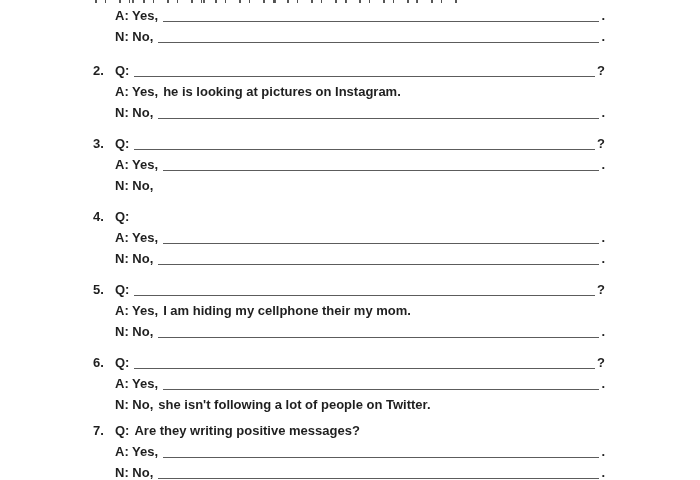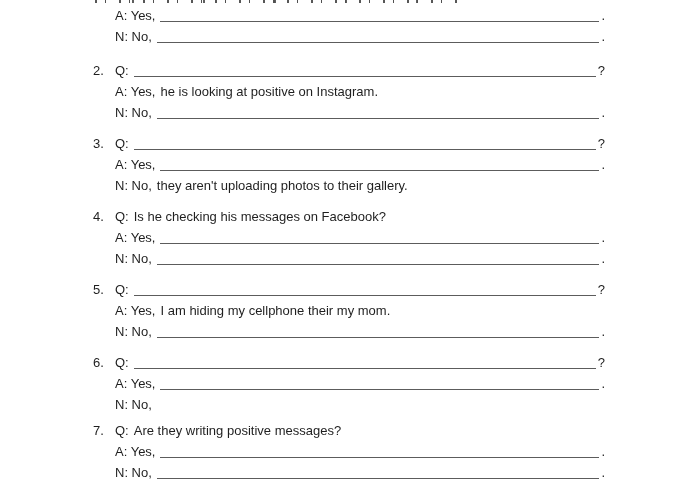--- a/index.html
+++ b/index.html
@@ -4,20 +4,21 @@
 <style>
   html,body{margin:0;padding:0;background:#ffffff;}
   .page{
     position:relative;
     width:700px;height:480px;
     background:#ffffff;
     overflow:hidden;
     font-family:"Liberation Sans", sans-serif;
     font-size:13px;
     color:#1f1f1f;
+    font-weight:bold;
   }
   .item{position:absolute;left:115px;width:490px;}
   .row{
     position:relative;
     display:flex;
     align-items:flex-start;
     height:21px;
     line-height:17px;
     white-space:pre;
   }
@@ -64,21 +65,21 @@
 
   <div class="item" style="top:62px">
     <div class="row">
       <span class="num">2.</span>
       <span class="label">Q:</span>
       <span class="blank"></span>
       <span class="end">?</span>
     </div>
     <div class="row">
       <span class="label">A: Yes,</span>
-      <span class="text">he is looking at positive on Instagram.</span>
+      <span class="text">he is looking at pictures on Instagram.</span>
     </div>
     <div class="row">
       <span class="label">N: No,</span>
       <span class="blank"></span>
       <span class="end">.</span>
     </div>
   </div>
 
   <div class="item" style="top:135px">
     <div class="row">
@@ -87,29 +88,27 @@
       <span class="blank"></span>
       <span class="end">?</span>
     </div>
     <div class="row">
       <span class="label">A: Yes,</span>
       <span class="blank"></span>
       <span class="end">.</span>
     </div>
     <div class="row">
       <span class="label">N: No,</span>
-      <span class="text">they aren't uploading photos to their gallery.</span>
     </div>
   </div>
 
   <div class="item" style="top:208px">
     <div class="row">
       <span class="num">4.</span>
       <span class="label">Q:</span>
-      <span class="text">Is he checking his messages on Facebook?</span>
     </div>
     <div class="row">
       <span class="label">A: Yes,</span>
       <span class="blank"></span>
       <span class="end">.</span>
     </div>
     <div class="row">
       <span class="label">N: No,</span>
       <span class="blank"></span>
       <span class="end">.</span>
@@ -141,20 +140,21 @@
       <span class="blank"></span>
       <span class="end">?</span>
     </div>
     <div class="row">
       <span class="label">A: Yes,</span>
       <span class="blank"></span>
       <span class="end">.</span>
     </div>
     <div class="row">
       <span class="label">N: No,</span>
+      <span class="text">she isn't following a lot of people on Twitter.</span>
     </div>
   </div>
 
   <div class="item" style="top:422px">
     <div class="row">
       <span class="num">7.</span>
       <span class="label">Q:</span>
       <span class="text">Are they writing positive messages?</span>
     </div>
     <div class="row">

